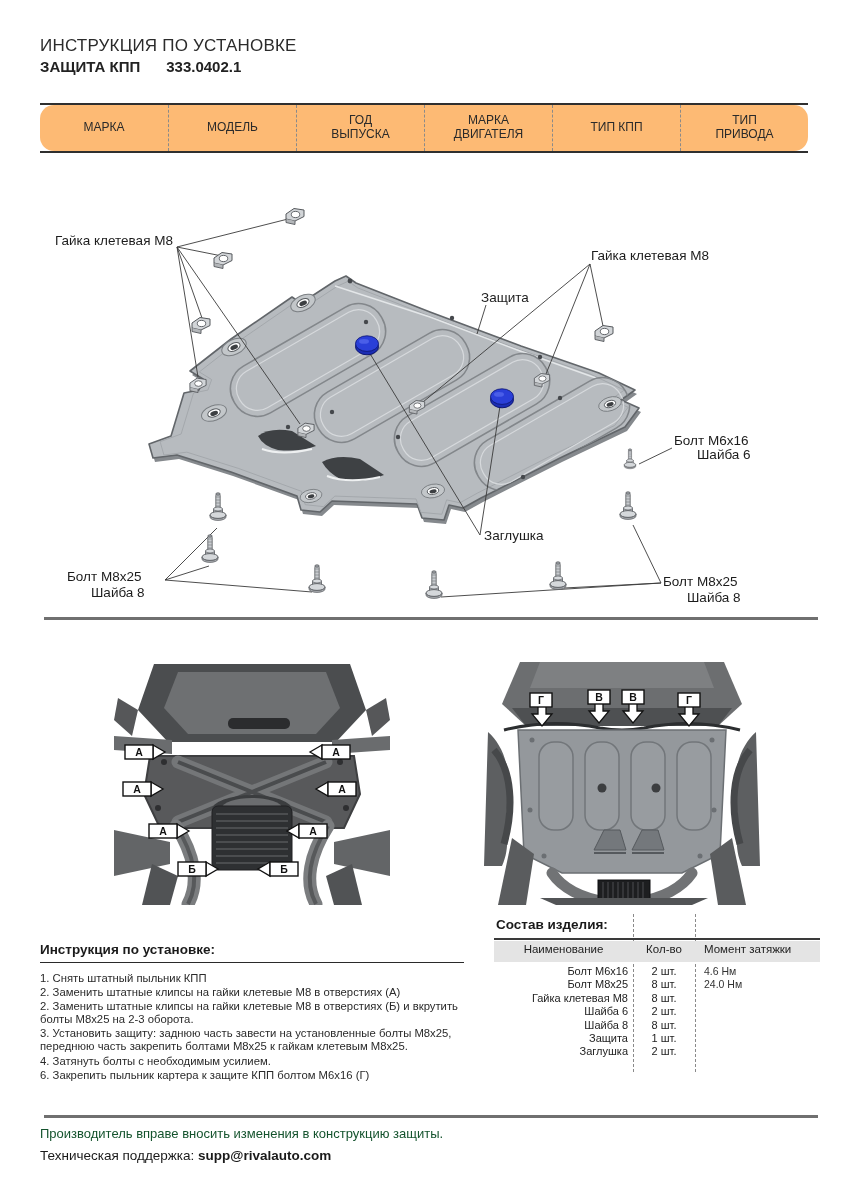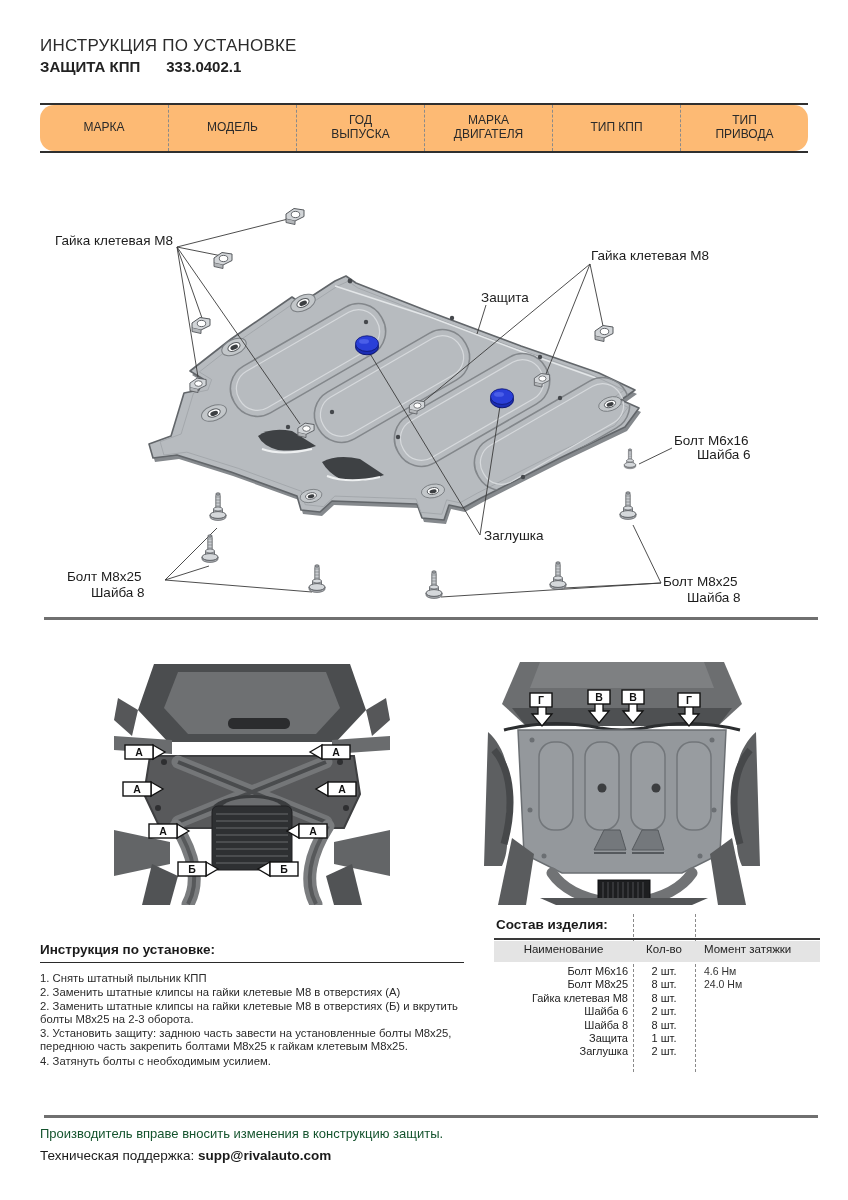--- a/index.html
+++ b/index.html
@@ -350,20 +350,21 @@
 <div class="abs inst">
   <div class="head-u">
       <h3>Инструкция по установке:</h3>
     </div>
   <div class="steps">
     <div>1. Снять штатный пыльник КПП</div>
     <div>2. Заменить штатные клипсы на гайки клетевые М8 в отверстиях (А)</div>
     <div>2. Заменить штатные клипсы на гайки клетевые М8 в отверстиях (Б) и вкрутить болты М8х25 на 2-3 оборота.</div>
     <div>3. Установить защиту: заднюю часть завести на установленные болты М8х25, переднюю часть закрепить болтами М8х25 к гайкам клетевым М8х25.</div>
     <div>4. Затянуть болты с необходимым усилием.</div>
+    <div>6. Закрепить пыльник картера к защите КПП болтом М6х16 (Г)</div>
   </div>
 </div>
 
 <div class="abs parts">
   <h3>Состав изделия:</h3>
   <div class="v1"></div>
   <div class="v2"></div>
   <div class="topline"></div>
   <div class="headband"></div>
   <div class="cols">

